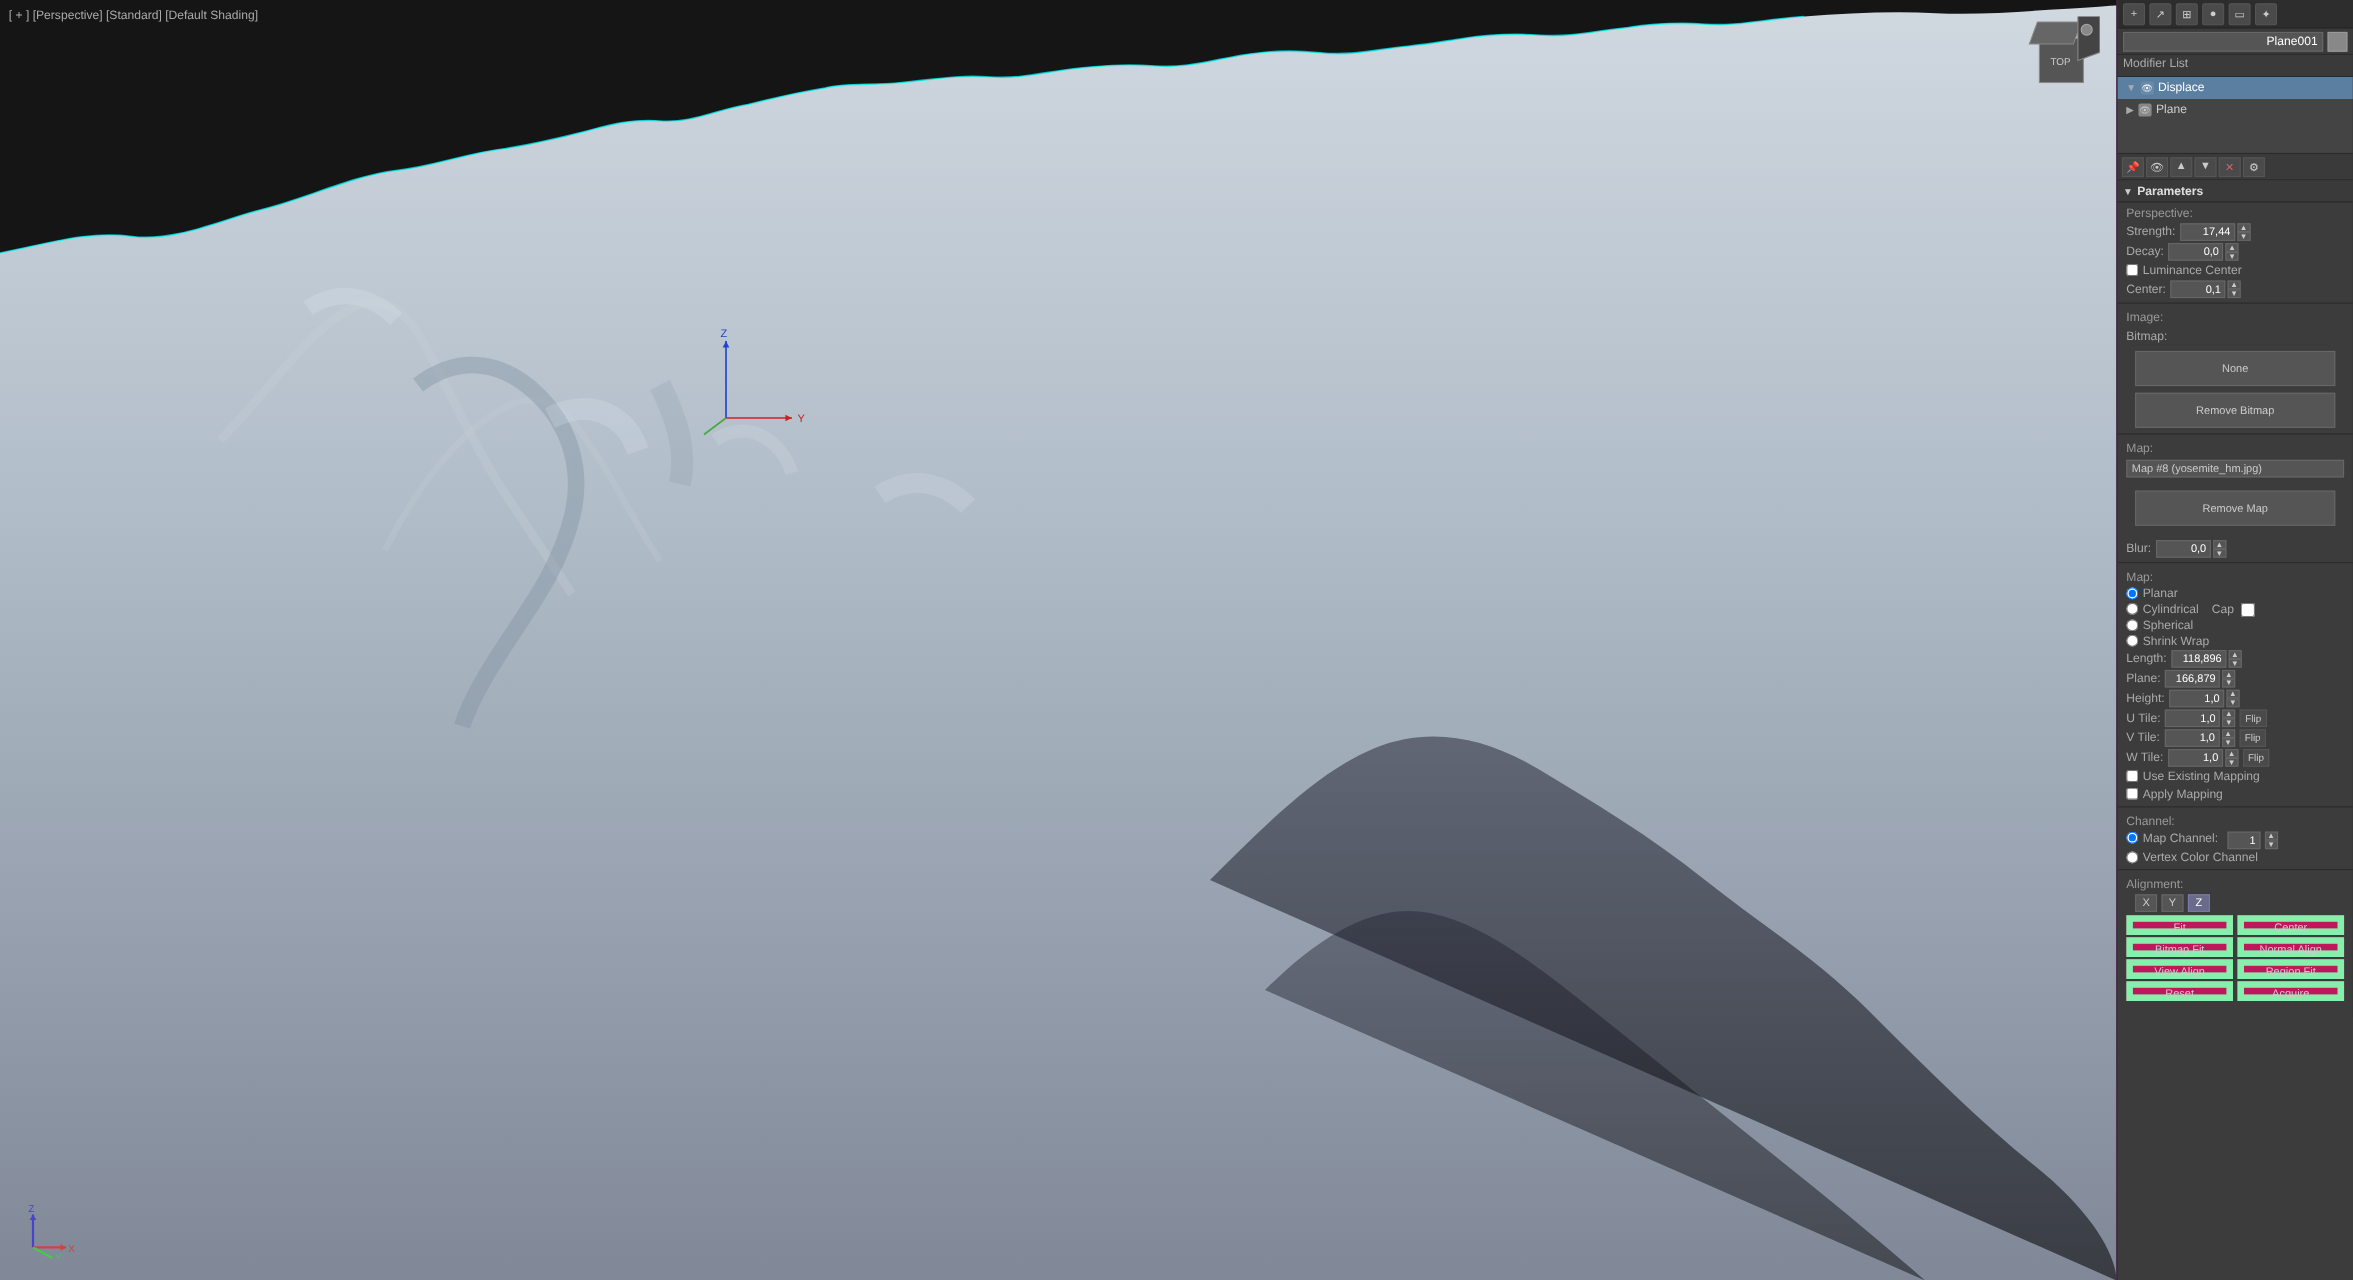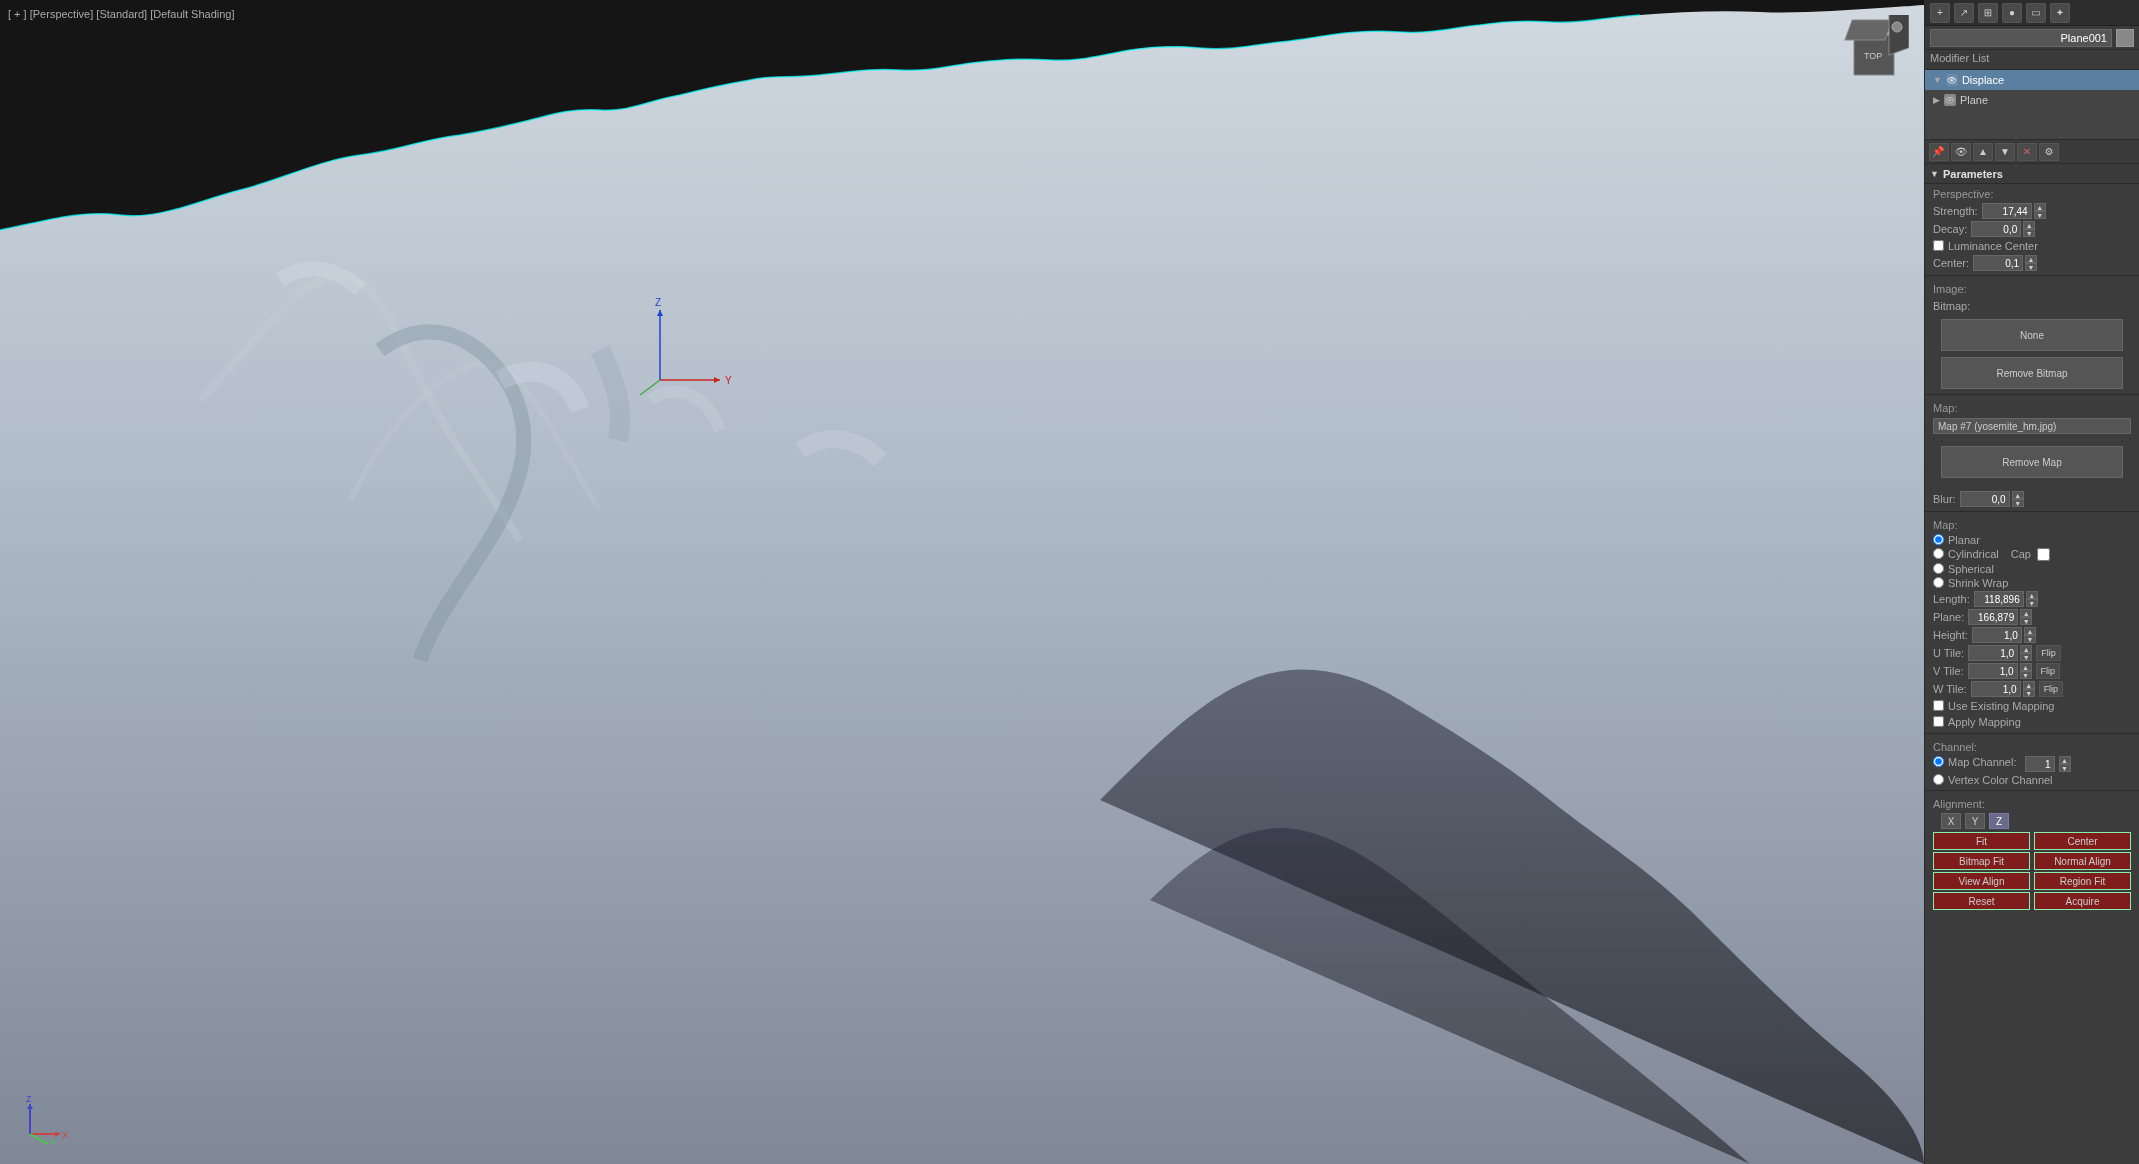--- a/index.html
+++ b/index.html
@@ -303,22 +303,22 @@
     }
 
     .btn-pair {
       display: flex;
       gap: 4px;
       margin: 2px 8px;
     }
     .btn-half {
       flex: 1;
       height: 18px;
-      background: #7f1d1d;
-      border: 1px solid #86efac;
+      background: #be185d;
+      border: 6px solid #86efac;
       color: #ccc;
       font-size: 10px;
       cursor: pointer;
     }
 
     .divider {
       height: 1px;
       background: #2a2a2a;
       margin: 3px 0;
     }
@@ -627,21 +627,21 @@
     </div>
     <div style="margin: 2px 8px;">
       <button class="btn-full">Remove Bitmap</button>
     </div>
 
     <div class="divider"></div>
 
     <div class="sub-section-label">Map:</div>
 
     <div style="margin: 2px 8px; display: flex; gap: 4px; align-items: center;">
-      <div class="bitmap-display">Map #7 (yosemite_hm.jpg)</div>
+      <div class="bitmap-display">Map #8 (yosemite_hm.jpg)</div>
     </div>
 
     <div style="margin: 10px 8px;">
       <button class="btn-full">Remove Map</button>
     </div>
 
     <div class="param-row">
       <span class="param-label">Blur:</span>
       <div class="param-spinner-group">
         <input type="text" class="spinner-input" value="0,0" style="">

